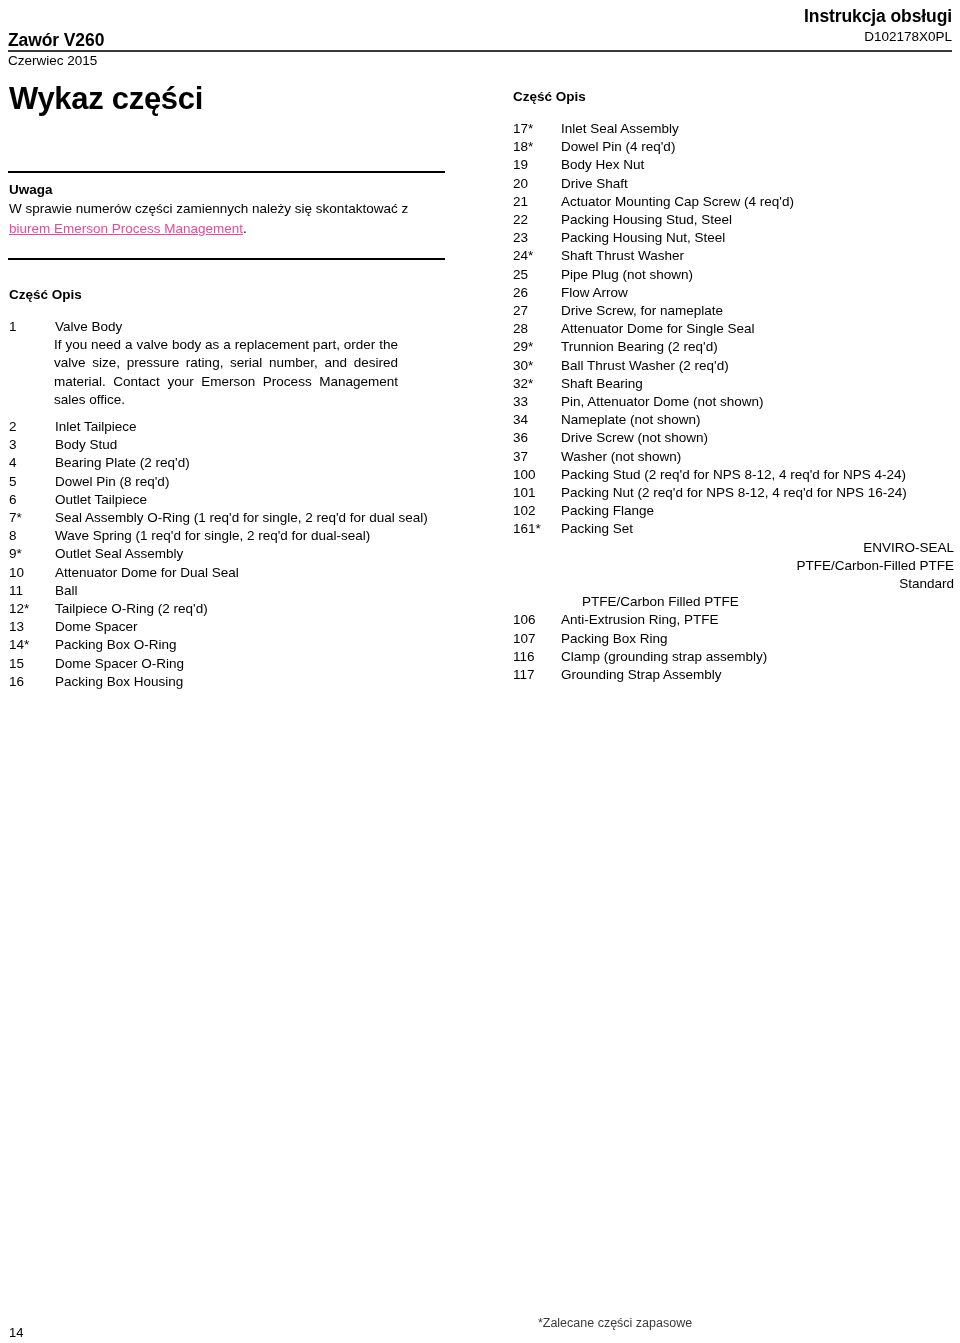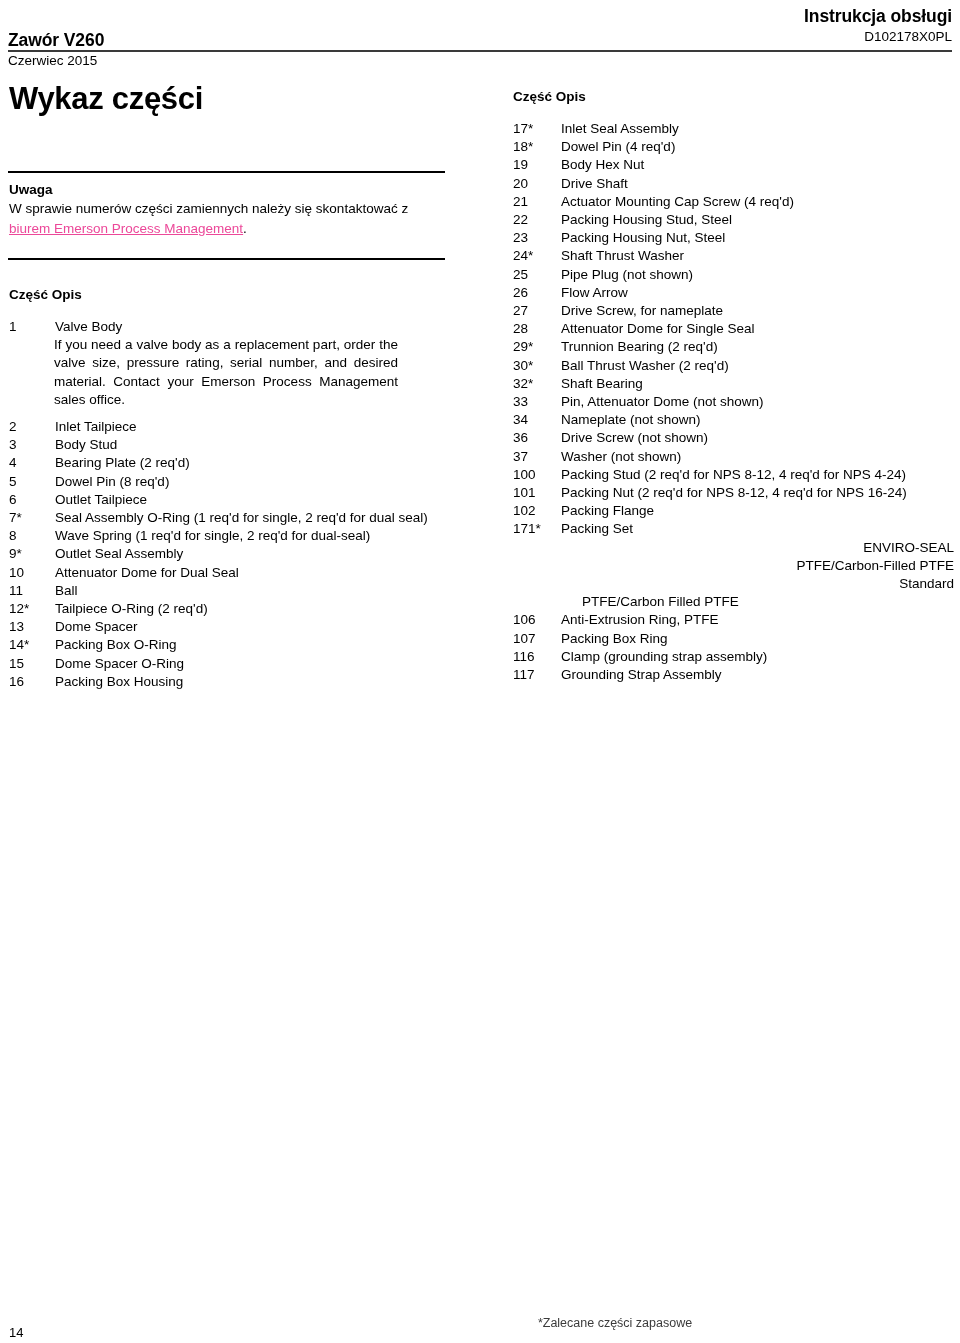--- a/index.html
+++ b/index.html
@@ -382,21 +382,21 @@
           </div>
           <div class="part-row">
             <div class="part-num">101</div>
             <div class="part-desc">Packing Nut (2 req'd for NPS 8-12, 4 req'd for NPS 16-24)</div>
           </div>
           <div class="part-row">
             <div class="part-num">102</div>
             <div class="part-desc">Packing Flange</div>
           </div>
           <div class="part-row">
-            <div class="part-num">171*</div>
+            <div class="part-num">161*</div>
             <div class="part-desc">Packing Set</div>
           </div>
           <div class="part-row">
             <div class="part-num"></div>
             <div class="part-desc sub-1">ENVIRO-SEAL</div>
           </div>
           <div class="part-row">
             <div class="part-num"></div>
             <div class="part-desc sub-1">PTFE/Carbon-Filled PTFE</div>
           </div>

